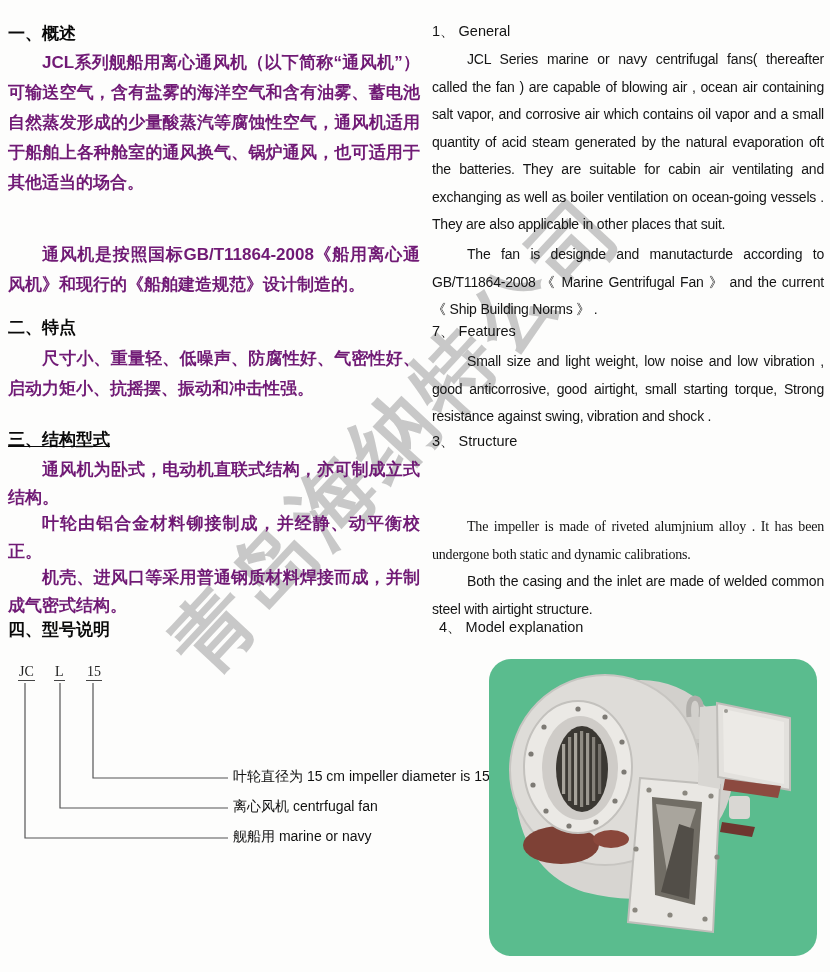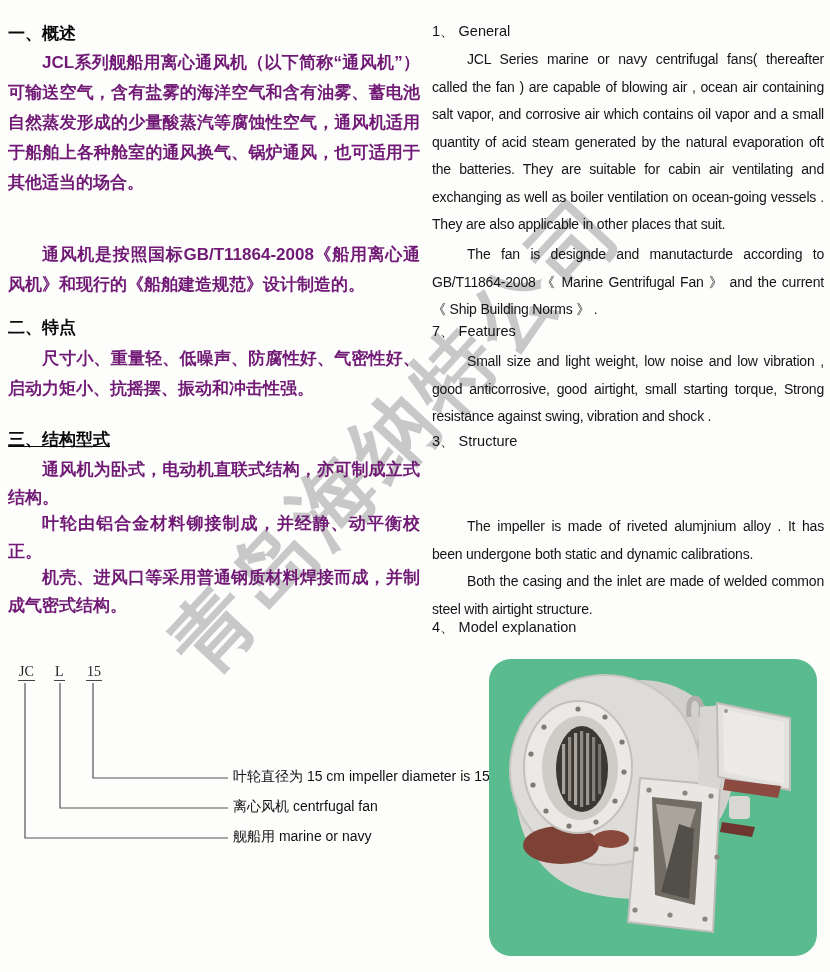--- a/index.html
+++ b/index.html
@@ -48,33 +48,34 @@
   <div class="block cnp" style="top:240px;">通风机是按照国标GB/T11864-2008《船用离心通风机》和现行的《船舶建造规范》设计制造的。</div>
 
   <div class="block cnh" style="top:316px;">二、特点</div>
   <div class="block cnp" style="top:344px;">尺寸小、重量轻、低噪声、防腐性好、气密性好、启动力矩小、抗摇摆、振动和冲击性强。</div>
 
   <div class="block cnh" style="top:428px;text-decoration:underline;">三、结构型式</div>
   <div class="block cnp tight" style="top:456px;">通风机为卧式，电动机直联式结构，亦可制成立式结构。</div>
   <div class="block cnp tight" style="top:510px;">叶轮由铝合金材料铆接制成，并经静、动平衡校正。</div>
   <div class="block cnp tight" style="top:564px;">机壳、进风口等采用普通钢质材料焊接而成，并制成气密式结构。</div>
 
+  <div class="block cnh" style="top:618px;">四、型号说明</div>
 
   <div class="block enh" style="top:22px;">1、 General</div>
   <div class="block enp" style="top:46px;">JCL Series marine or navy centrifugal fans( thereafter called the fan ) are capable of blowing air , ocean air containing salt vapor, and corrosive air which contains oil vapor and a small quantity of acid steam generated by the natural evaporation oft the batteries. They are suitable for cabin air ventilating and exchanging as well as boiler ventilation on ocean-going vessels . They are also applicable in other places that suit.</div>
   <div class="block enp" style="top:241px;">The fan is designde and manutacturde according to GB/T11864-2008 《 Marine Gentrifugal Fan 》 and the current 《 Ship Building Norms 》 .</div>
 
   <div class="block enh" style="top:322px;">7、 Features</div>
   <div class="block enp" style="top:348px;">Small size and light weight, low noise and low vibration , good anticorrosive, good airtight, small starting torque, Strong resistance against swing, vibration and shock .</div>
 
   <div class="block enh" style="top:432px;">3、 Structure</div>
-  <div class="block enp" style="top:513px;">The impeller is made of riveted alumjnium alloy . It has been undergone both static and dynamic calibrations.</div>
+  <div class="block enp" style="top:513px;font-family:Liberation Serif, serif;">The impeller is made of riveted alumjnium alloy . It has been undergone both static and dynamic calibrations.</div>
   <div class="block enp" style="top:568px;">Both the casing and the inlet are made of welded common steel with airtight structure.</div>
 
-  <div class="block enh" style="top:618px;">4、 Model explanation</div>
+  <div class="block enh" style="top:618px;margin-left:7px;">4、 Model explanation</div>
 
   <span class="code-part" style="left:18px;top:664px;">JC</span>
   <span class="code-part" style="left:54px;top:664px;">L</span>
   <span class="code-part" style="left:86px;top:664px;">15</span>
 
   <svg id="diagram-lines" width="480" height="200">
     <g stroke="#555" stroke-width="1.2" fill="none">
       <path d="M25,23 V178 H228"></path>
       <path d="M60,23 V148 H228"></path>
       <path d="M93,23 V118 H228"></path>

